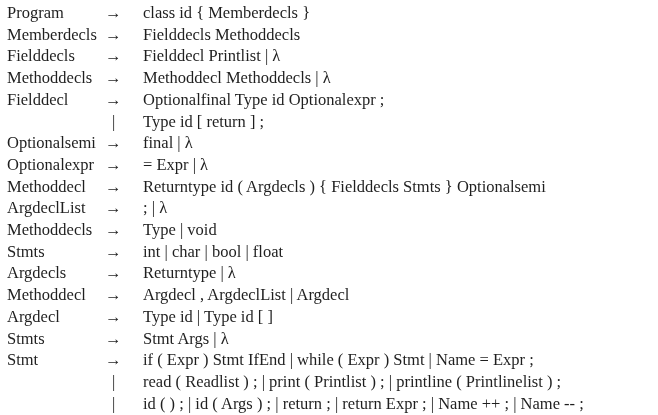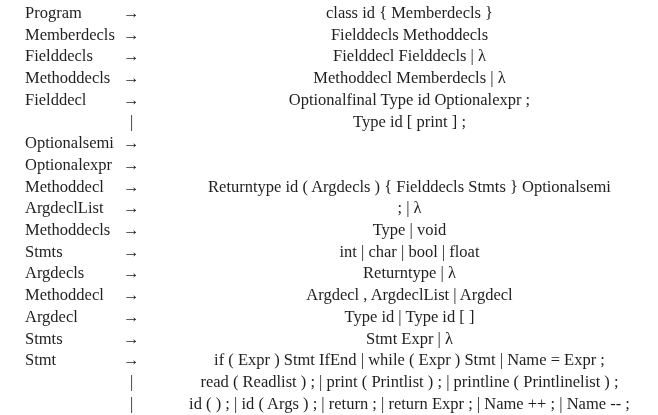--- a/index.html
+++ b/index.html
@@ -10,33 +10,33 @@
   .page {
     position: relative;
     width: 658px;
     height: 415px;
     background: #ffffff;
     overflow: hidden;
     font-family: "Liberation Serif", "DejaVu Serif", serif;
     color: #1f1f1f;
   }
   .grammar {
-    padding: 2px 0 0 25px;
+    padding: 2px 0 0 7px;
   }
   .row {
     display: grid;
     grid-template-columns: 98px 38px auto;
     line-height: 21.7px;
     font-size: 16.5px;
     white-space: pre;
   }
   .lhs  { text-align: left; }
   .op   { text-align: left; }
   .op.pipe { padding-left: 7px; }
-  .rhs  { text-align: center; }
+  .rhs  { text-align: left; }
 </style>
 </head>
 <body>
 
 <div class="page">
   <div class="grammar" id="grammar-table">
   <div class="row">
     <span class="lhs">Program</span>
     <span class="op">→</span>
     <span class="rhs">class id { Memberdecls }</span>
@@ -44,49 +44,51 @@
 
   <div class="row">
     <span class="lhs">Memberdecls</span>
     <span class="op">→</span>
     <span class="rhs">Fielddecls Methoddecls</span>
   </div>
 
   <div class="row">
     <span class="lhs">Fielddecls</span>
     <span class="op">→</span>
-    <span class="rhs">Fielddecl Fielddecls | λ</span>
+    <span class="rhs">Fielddecl Printlist | λ</span>
   </div>
 
   <div class="row">
     <span class="lhs">Methoddecls</span>
     <span class="op">→</span>
-    <span class="rhs">Methoddecl Memberdecls | λ</span>
+    <span class="rhs">Methoddecl Methoddecls | λ</span>
   </div>
 
   <div class="row">
     <span class="lhs">Fielddecl</span>
     <span class="op">→</span>
     <span class="rhs">Optionalfinal Type id Optionalexpr ;</span>
   </div>
 
   <div class="row">
     <span class="lhs"></span>
     <span class="op pipe">|</span>
-    <span class="rhs">Type id [ print ] ;</span>
+    <span class="rhs">Type id [ return ] ;</span>
   </div>
 
   <div class="row">
     <span class="lhs">Optionalsemi</span>
     <span class="op">→</span>
+    <span class="rhs">final | λ</span>
   </div>
 
   <div class="row">
     <span class="lhs">Optionalexpr</span>
     <span class="op">→</span>
+    <span class="rhs">= Expr | λ</span>
   </div>
 
   <div class="row">
     <span class="lhs">Methoddecl</span>
     <span class="op">→</span>
     <span class="rhs">Returntype id ( Argdecls ) { Fielddecls Stmts } Optionalsemi</span>
   </div>
 
   <div class="row">
     <span class="lhs">ArgdeclList</span>
@@ -120,21 +122,21 @@
 
   <div class="row">
     <span class="lhs">Argdecl</span>
     <span class="op">→</span>
     <span class="rhs">Type id | Type id [ ]</span>
   </div>
 
   <div class="row">
     <span class="lhs">Stmts</span>
     <span class="op">→</span>
-    <span class="rhs">Stmt Expr | λ</span>
+    <span class="rhs">Stmt Args | λ</span>
   </div>
 
   <div class="row">
     <span class="lhs">Stmt</span>
     <span class="op">→</span>
     <span class="rhs">if ( Expr ) Stmt IfEnd | while ( Expr ) Stmt | Name = Expr ;</span>
   </div>
 
   <div class="row">
     <span class="lhs"></span>

